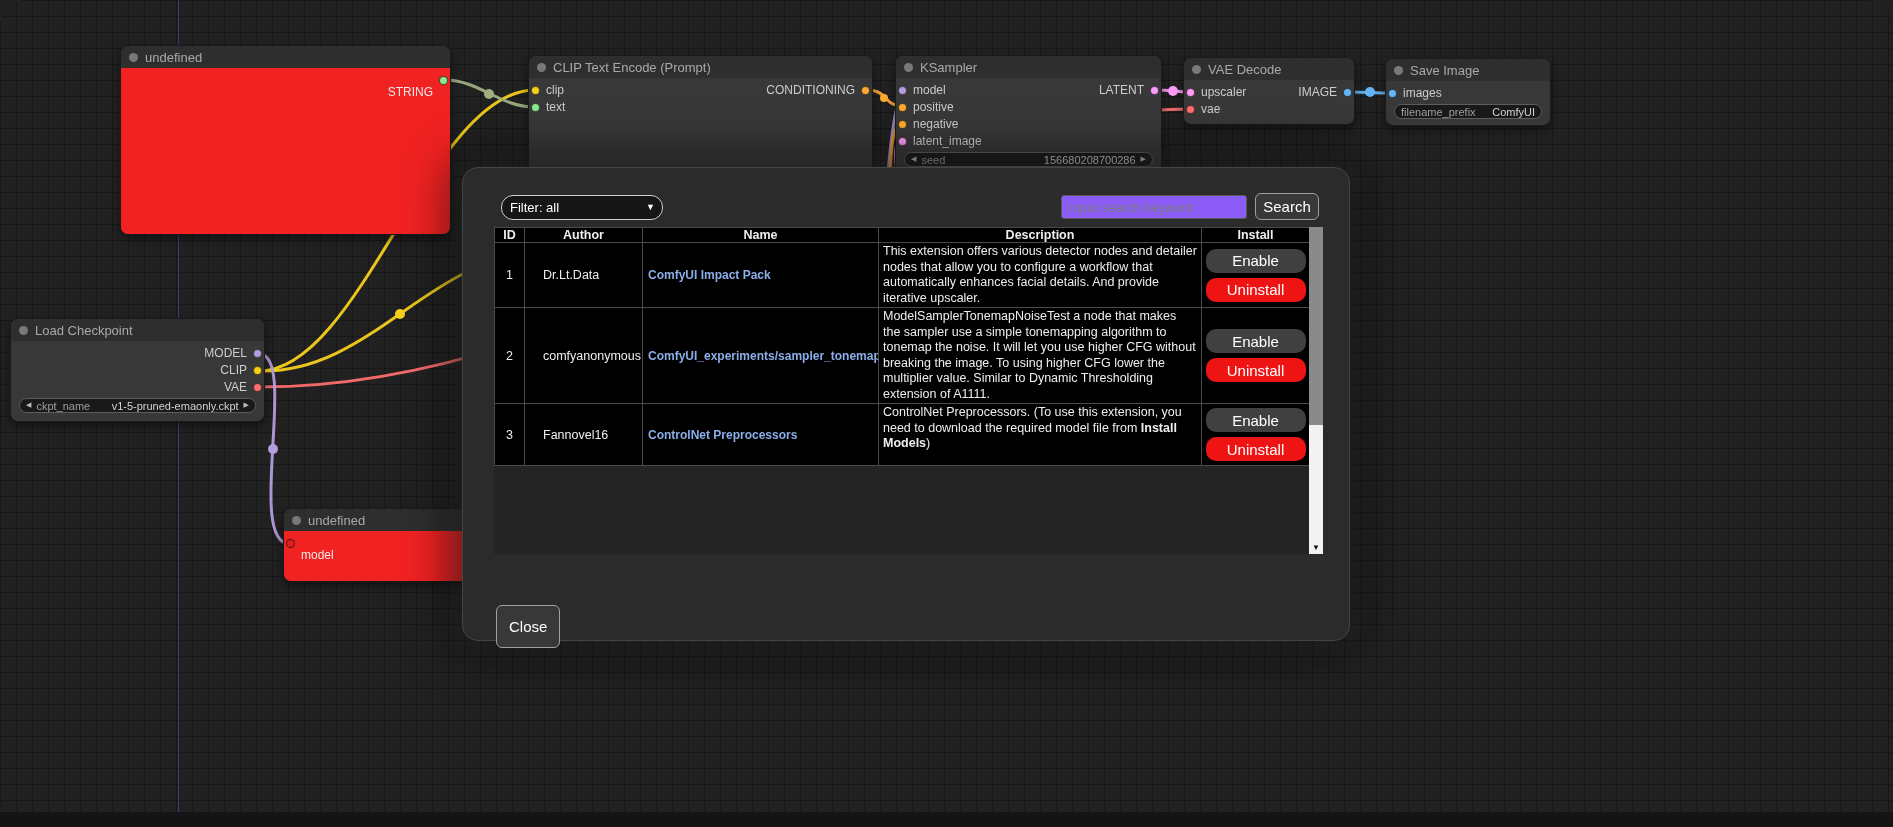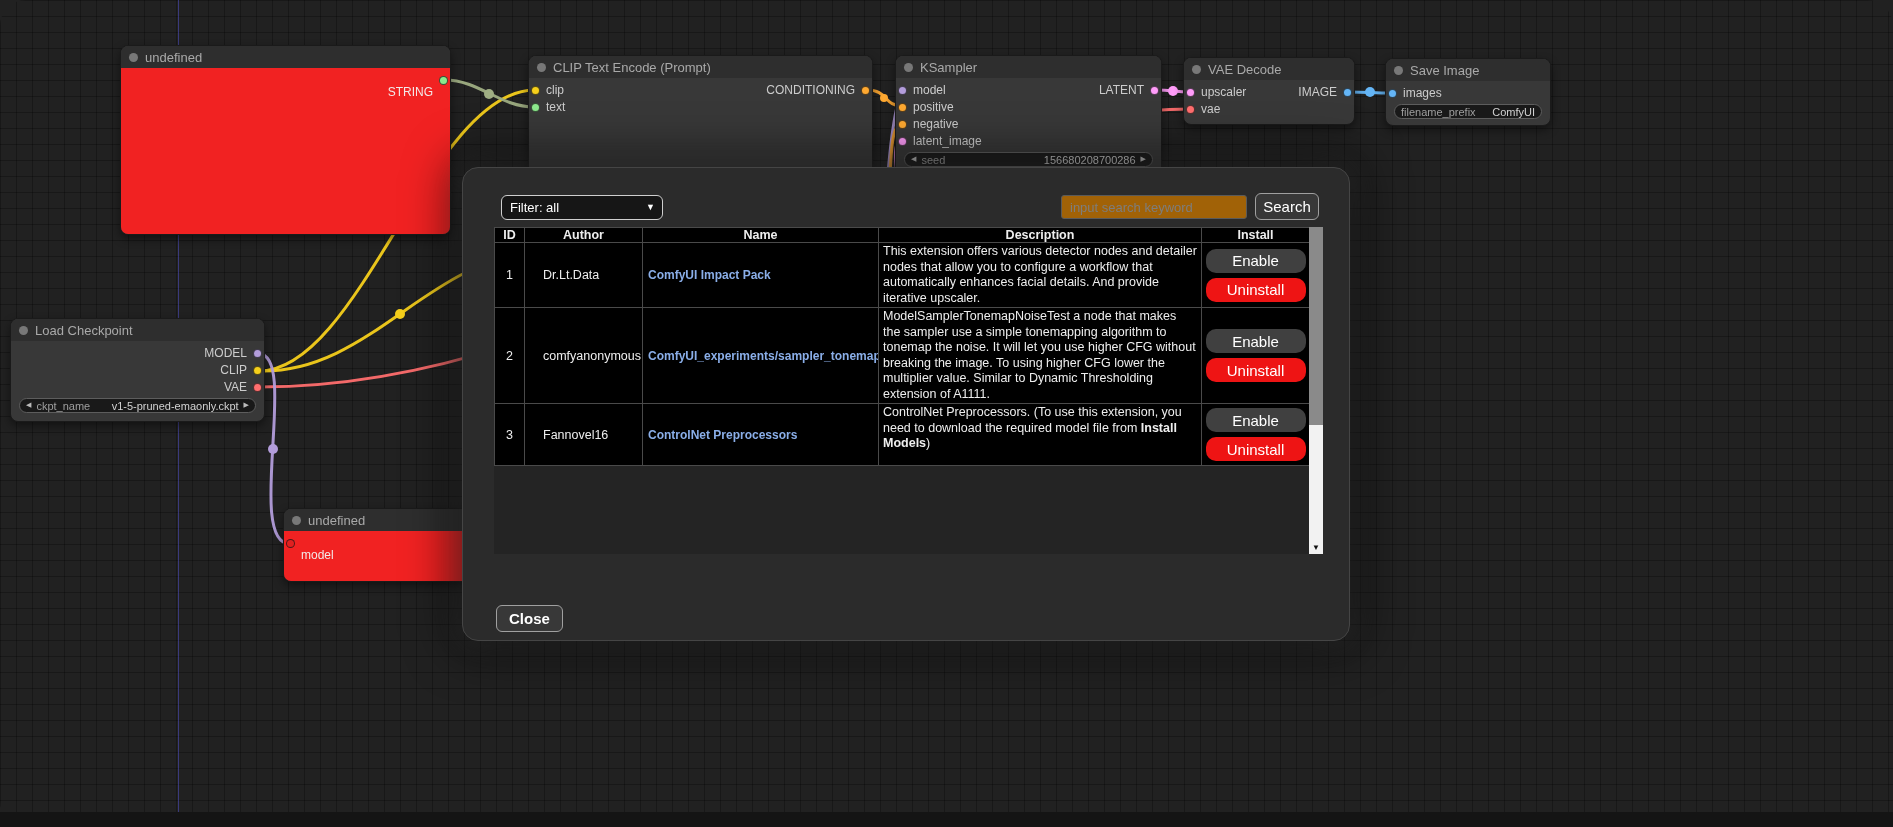--- a/index.html
+++ b/index.html
@@ -52,32 +52,32 @@
   .warr { font-size:7px; color:#bbb; line-height:15px; }
   .wlabel { font-size:11px; color:#9f9f9f; white-space:nowrap; }
   .wvalue { font-size:11px; color:#d2d2d2; margin-left:auto; white-space:nowrap; }
 
   
   .modal { position:absolute; left:462px; top:167px; width:888px; height:474px;
            background:#2b2b2b; border:1px solid #454545; border-radius:16px; z-index:10;
            box-shadow:0 0 45px 12px rgba(0,0,0,0.6), 0 0 26px 4px rgba(230,230,230,0.13); }
   .filter-wrap { position:absolute; left:38px; top:27px; width:162px; height:25px; }
   .filter-wrap select { width:100%; height:100%; background:#161616; color:#fff;
-      border:1px solid #cfcfcf; border-radius:6px; font-size:13px; padding:0 22px 0 8px;
+      border:1px solid #cfcfcf; border-radius:12px; font-size:13px; padding:0 22px 0 8px;
       appearance:none; -webkit-appearance:none; font-family:"Liberation Sans",sans-serif; }
   .filter-wrap .caret { position:absolute; right:8px; top:7px; font-size:9px; color:#fff; pointer-events:none; }
 
   .search-input { position:absolute; left:598px; top:27px; width:186px; height:24px;
-      background:#a16207; border:1px solid #5a5a5a; border-radius:3px; color:#ddd;
+      background:#8b5cf6; border:1px solid #5a5a5a; border-radius:3px; color:#ddd;
       font-size:13px; padding:0 8px; font-family:"Liberation Sans",sans-serif; }
   .search-input::placeholder { color:#7d7d7d; }
   .btn { background:#383838; border:1px solid #a0a0a0; border-radius:6px; color:#fff;
          font-size:15px; cursor:pointer; font-family:"Liberation Sans",sans-serif; }
   .search-btn { position:absolute; left:792px; top:25px; width:64px; height:27px; }
-  .close-btn  { position:absolute; left:33px; top:437px; padding:4px 12px;font-weight:bold; }
+  .close-btn  { position:absolute; left:33px; top:437px; padding:12px 12px; }
 
   .grid-wrap { position:absolute; left:31px; top:59px; width:829px; height:327px;
                background:#242424; }
   table.ext-table { border-collapse:collapse; width:815px; table-layout:fixed; }
   .ext-table th, .ext-table td { border:1px solid #4a4a4a; background:#000; color:#eee; }
   .ext-table th { font-size:12.5px; font-weight:bold; height:15px; padding:0; }
   .ext-table td { font-size:12.5px; vertical-align:middle; }
   td.c-id { text-align:center; }
   td.c-author { padding:0 18px; }
   td.c-nm { padding:0 5px; overflow:hidden; }

